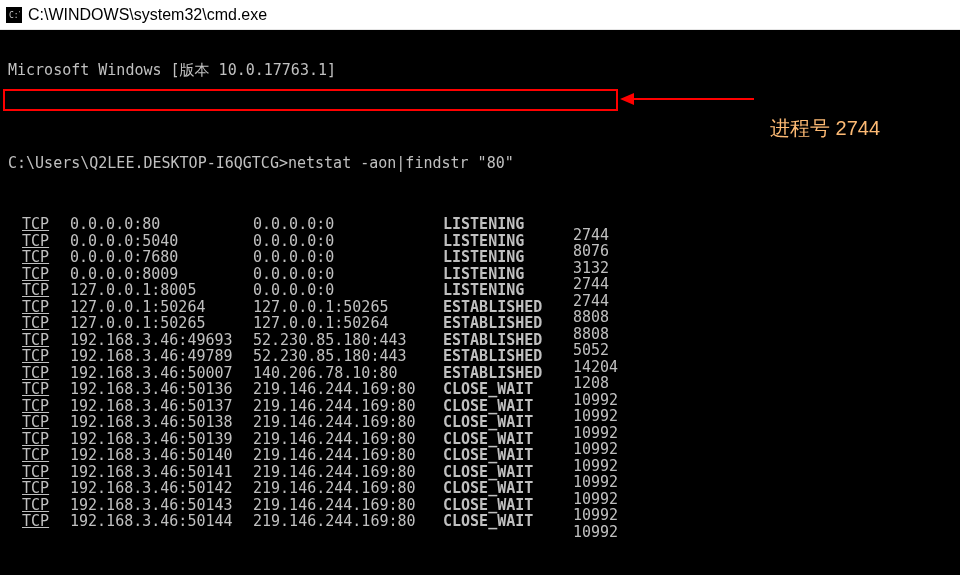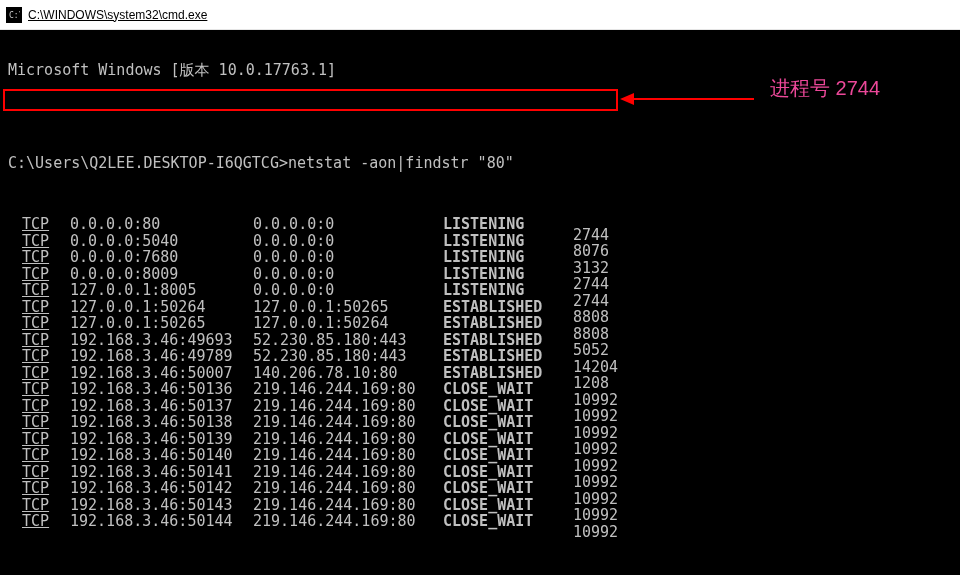--- a/index.html
+++ b/index.html
@@ -17,21 +17,21 @@
     }
     .titlebar .icon {
       width: 16px; height: 16px;
       background: #000;
       margin-right: 6px;
       display: inline-flex;
       align-items: center;
       justify-content: center;
     }
     .titlebar .icon svg { fill: #c8c8c8; }
-    .titlebar .title { font-family: "Segoe UI", sans-serif; font-size: 12px; text-decoration: underline; }
+    .titlebar .title { font-family: "Segoe UI", sans-serif; font-size: 16px; }
 
     
     .console {
       width: 960px;
       height: 545px;
       background: #000;
       color: #c0c0c0;
       white-space: pre;
       font-family: "NSimSun", "SimSun", "Consolas", monospace;
       font-size: 15px;
@@ -47,26 +47,27 @@
     .col-state  { width: 130px; font-weight: bold; }
     .col-pid    { width: 80px; margin-top: 21px;  }
 
     .highlight-box {
       position: absolute;
       border: 2px solid #ff0000;
       pointer-events: none;
     }
     .annotation {
       position: absolute;
-      color: #ec4899;
+      color: #fdba74;
       font-family: "Microsoft YaHei", "SimSun", sans-serif;
       font-size: 20px;
       font-weight: 400;
       display: flex;
       align-items: center;
+      margin-top: 40px;
     }
     .arrow-line {
       position: absolute;
       height: 2px;
       background: #ff0000;
     }
     .arrow-head {
       position: absolute;
       width: 0; height: 0;
       border-top: 6px solid transparent;

